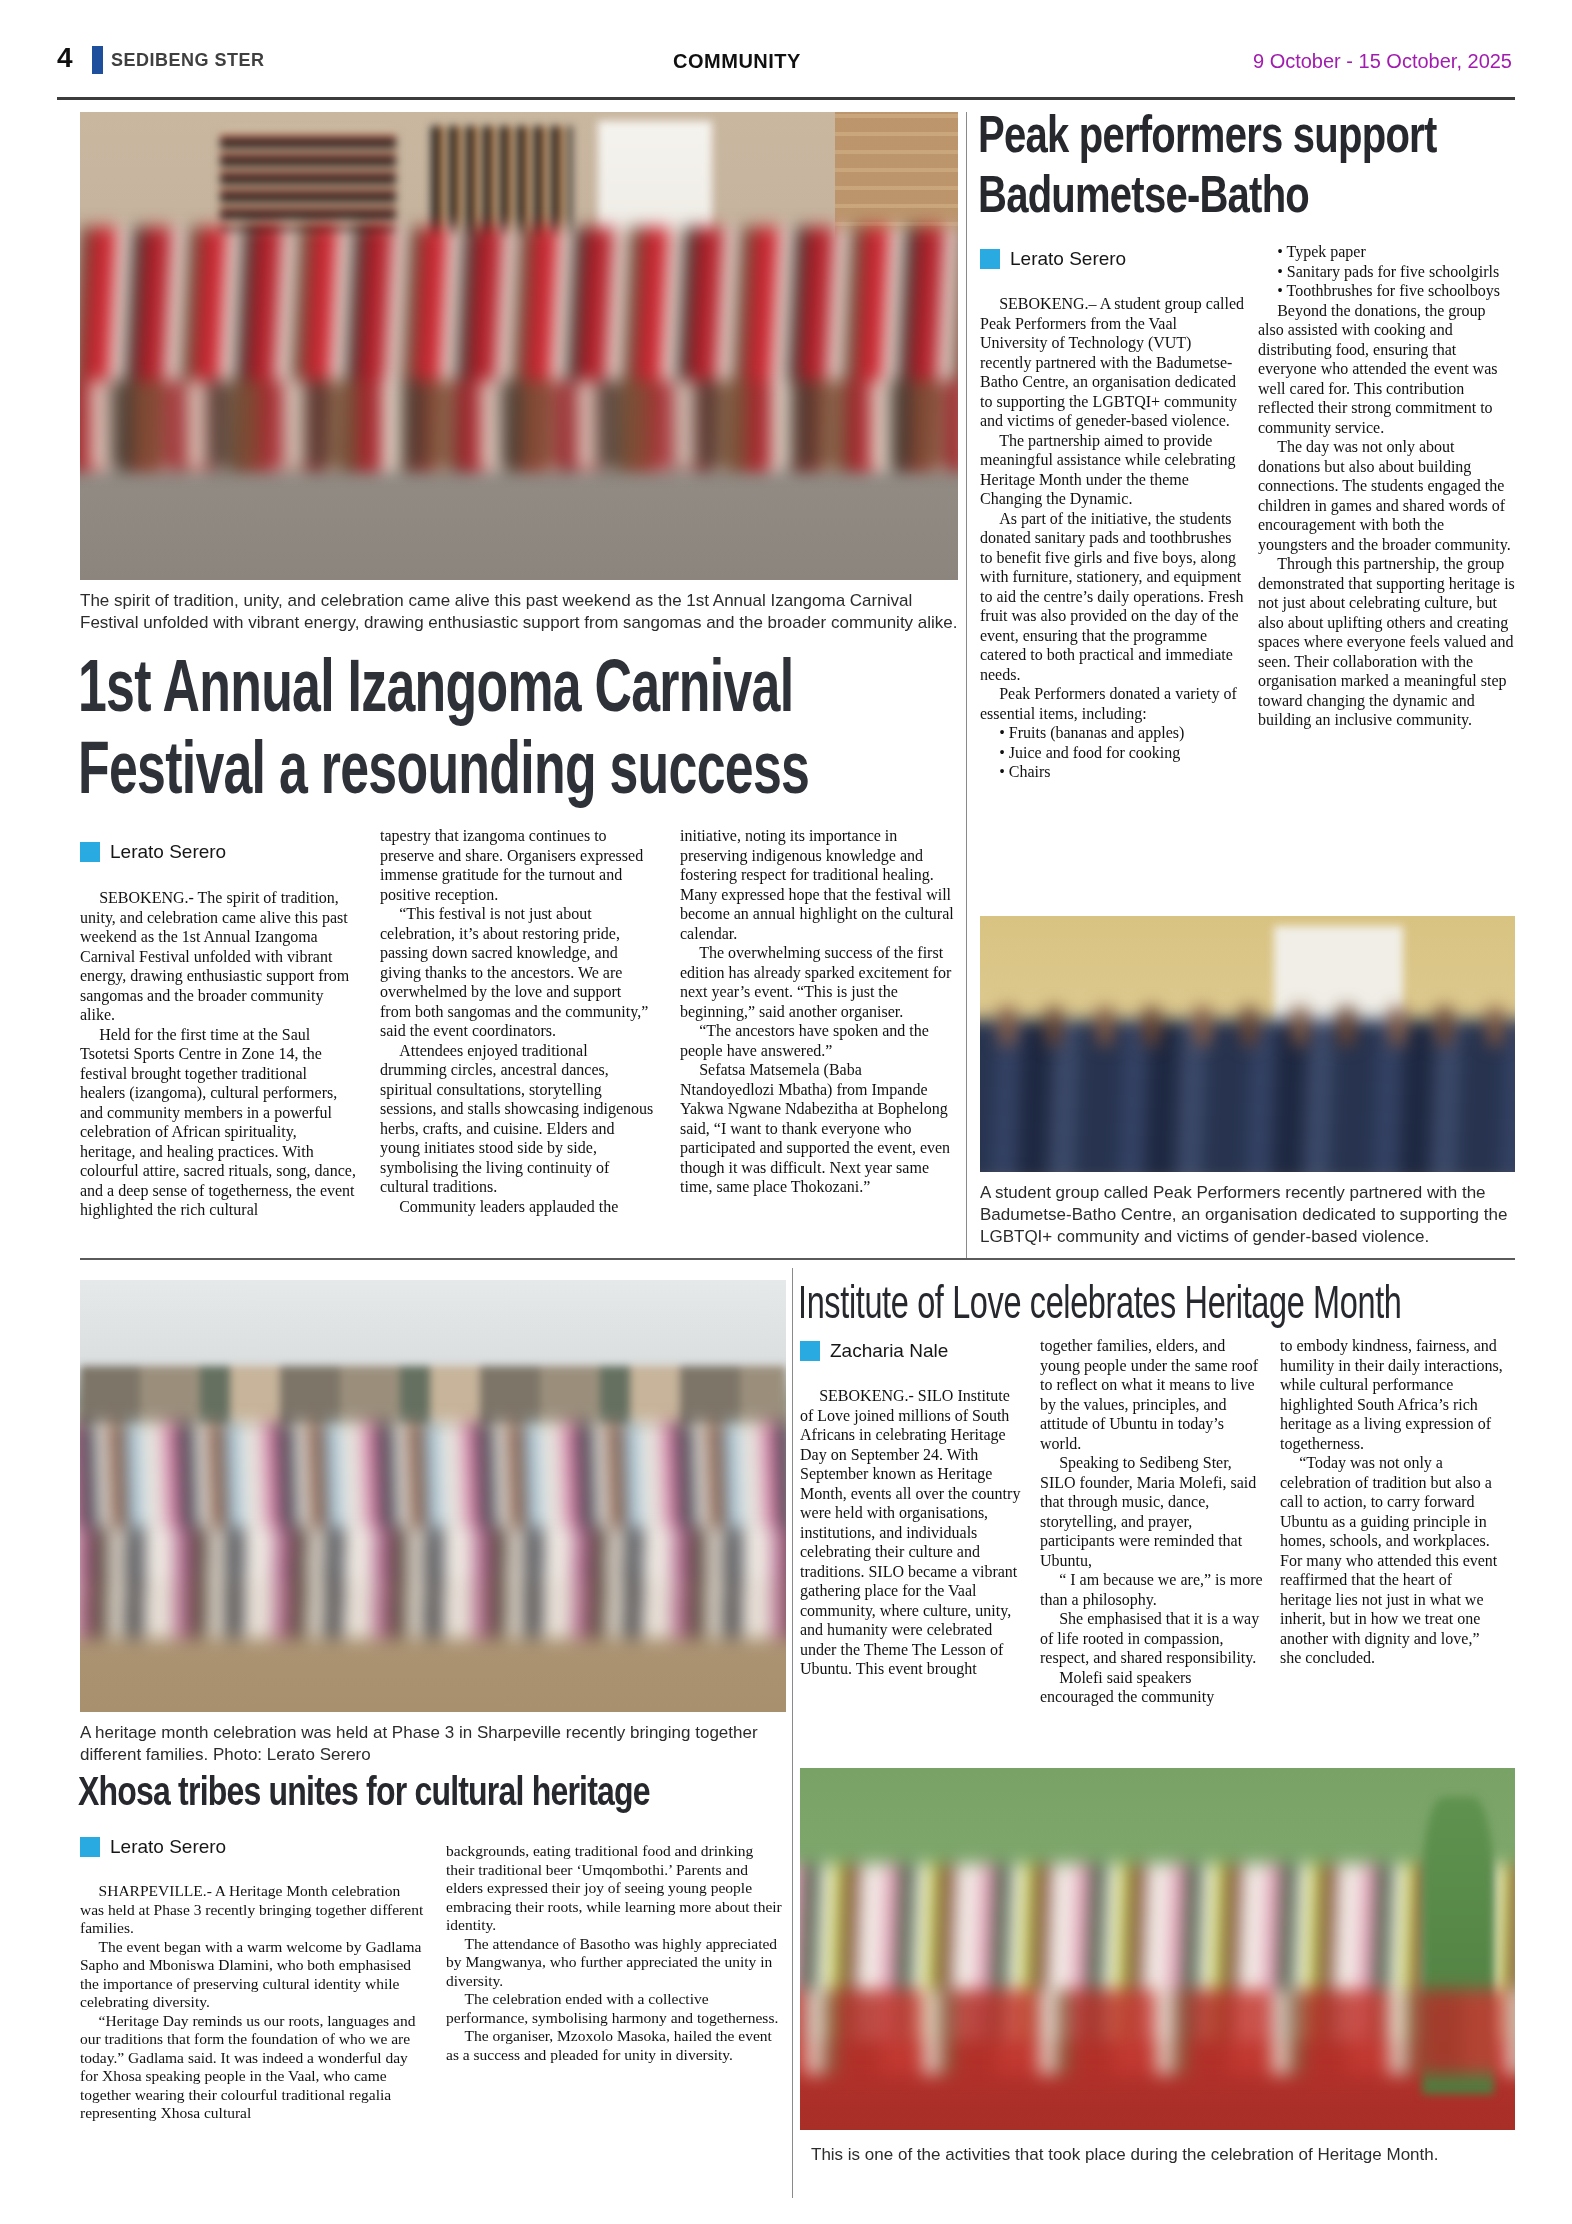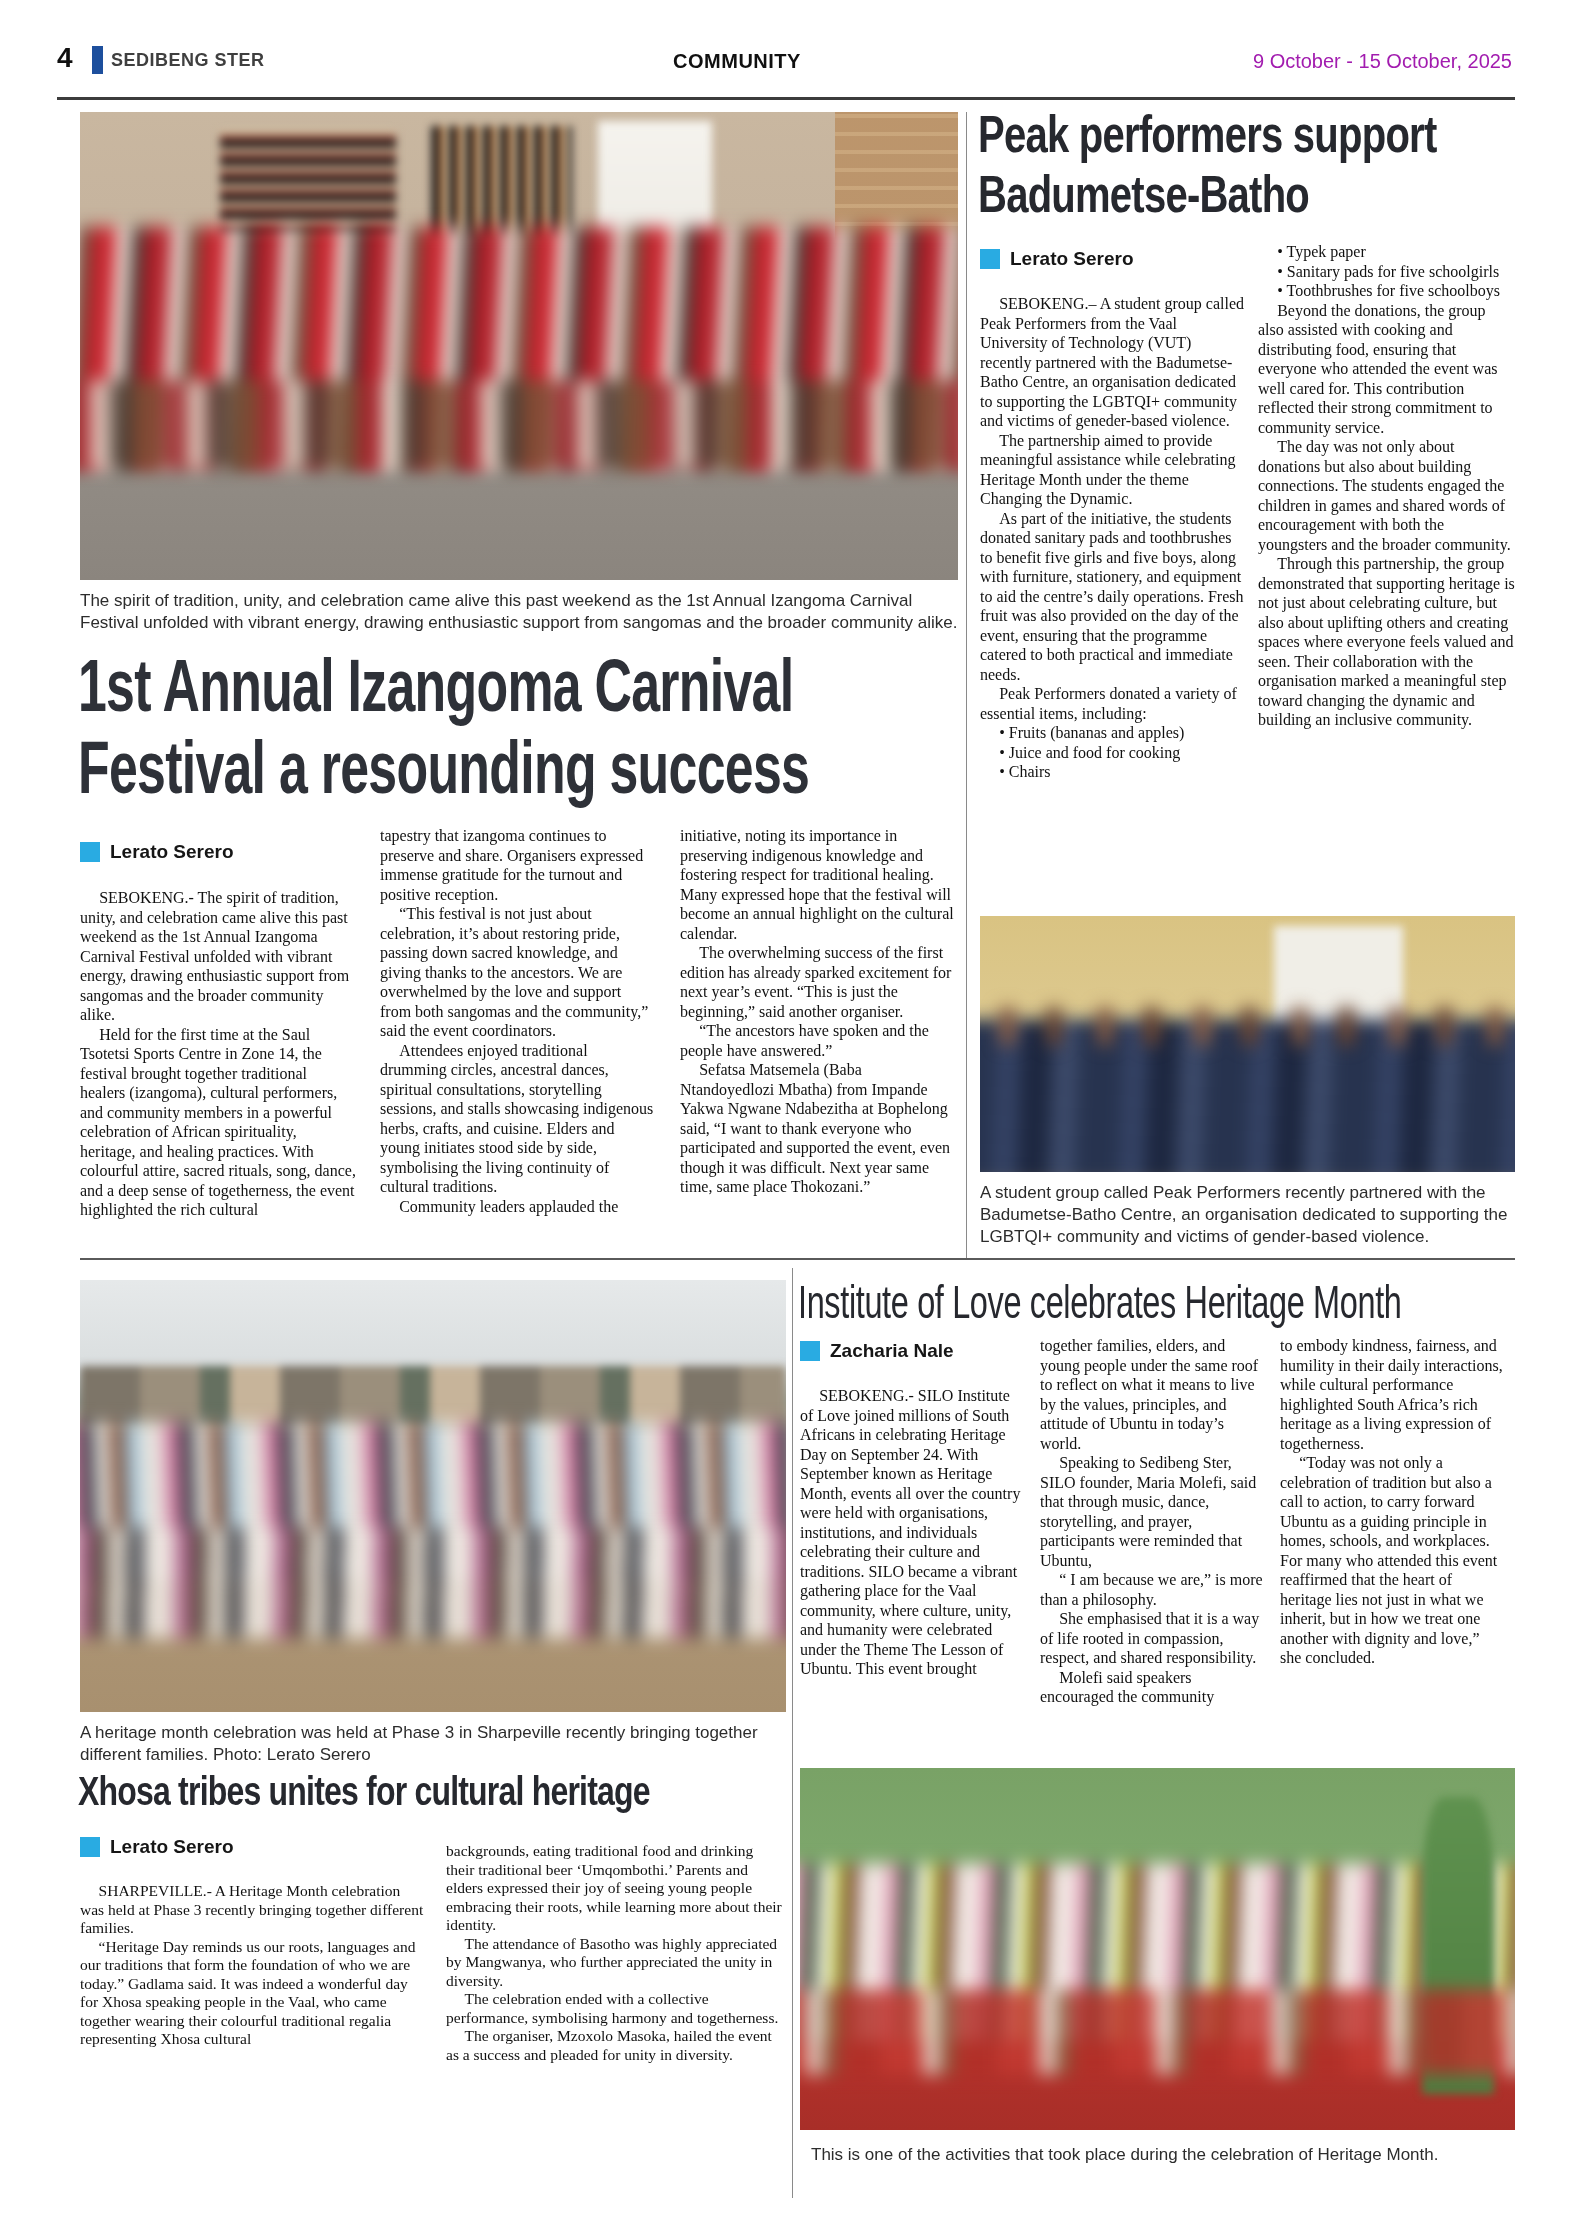--- a/index.html
+++ b/index.html
@@ -21,21 +21,21 @@
   .photo { position:absolute; overflow:hidden; background:#bbb; }
   .photo .ly { position:absolute; }
   .blur { filter:blur(8px); transform:scale(1.06); }
   .blur2 { filter:blur(4px); }
 
   
   .caption { position:absolute; font-size:17px; line-height:22px; color:#2c2c2c; }
   .hl { position:absolute; transform-origin:0 0; font-weight:700; color:#2e3138; letter-spacing:-1px; }
   .byline { position:absolute; display:flex; align-items:center; gap:10px; }
   .byline .sq { width:20px; height:20px; display:inline-block; }
-  .byline .nm { font-size:19px; font-weight:700; color:#161616; }
+  .byline .nm { font-size:19px; font-weight:400; color:#161616; }
   .col { position:absolute; font-family:"Liberation Serif", serif; font-size:16px; line-height:19.5px; color:#111; }
   .col p { margin:0; text-indent:1.2em; }
   .col p.cont { text-indent:0; }
 </style>
 </head>
 <body>
 
 <div id="page">
 
   <div class="hdr-pagenum">4</div>
@@ -127,20 +127,21 @@
   </div>
   <div class="caption" style="left:80px; top:1722px; width:706px;">A heritage month celebration was held at Phase 3 in Sharpeville recently bringing together different families. Photo: Lerato Serero</div>
 
   <div class="hl" style="left:78px; top:1769px; width:880px; font-size:40px; line-height:44px; transform:scaleX(0.80); color:#26282e;">Xhosa tribes unites for cultural heritage</div>
   <div class="byline" style="left:80px; top:1836px;">
     <span class="sq" style="background:#29abe2;"></span>
     <span class="nm">Lerato Serero</span>
   </div>
   <div class="col" style="left:80px; top:1882px; width:344px; font-size:15.5px; line-height:18.5px;">
       <p>SHARPEVILLE.- A Heritage Month celebration was held at Phase 3 recently bringing together different families.</p>
+      <p>The event began with a warm welcome by Gadlama Sapho and Mboniswa Dlamini, who both emphasised the importance of preserving cultural identity while celebrating diversity.</p>
       <p>“Heritage Day reminds us our roots, languages and our traditions that form the foundation of who we are today.” Gadlama said. It was indeed a wonderful day for Xhosa speaking people in the Vaal, who came together wearing their colourful traditional regalia representing Xhosa cultural</p>
     </div>
   <div class="col" style="left:446px; top:1842px; width:336px; font-size:15.5px; line-height:18.5px;">
       <p class="cont">backgrounds, eating traditional food and drinking their traditional beer ‘Umqombothi.’ Parents and elders expressed their joy of seeing young people embracing their roots, while learning more about their identity.</p>
       <p>The attendance of Basotho was highly appreciated by Mangwanya, who further appreciated the unity in diversity.</p>
       <p>The celebration ended with a collective performance, symbolising harmony and togetherness.</p>
       <p>The organiser, Mzoxolo Masoka, hailed the event as a success and pleaded for unity in diversity.</p>
     </div>
 
   <div class="rule-v" style="left:792px; top:1268px; height:930px; width:1px;"></div>

